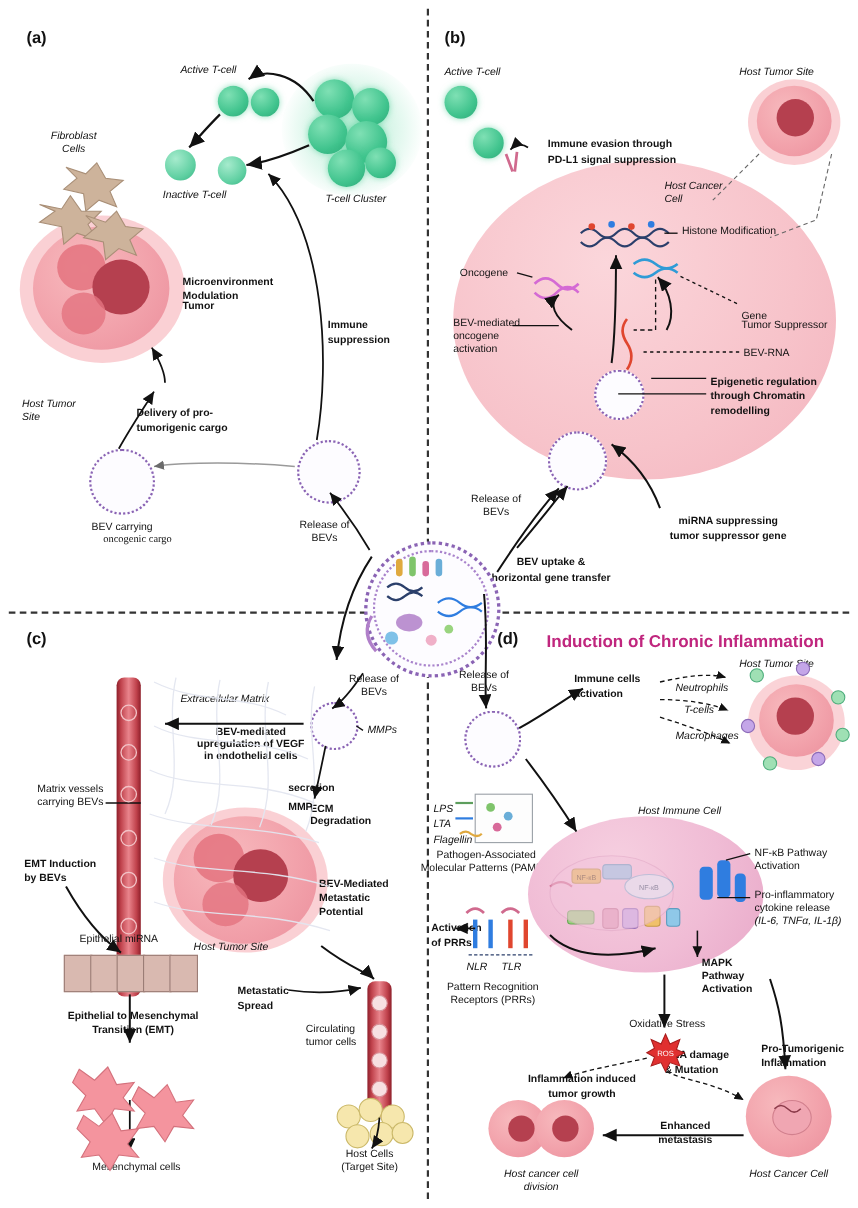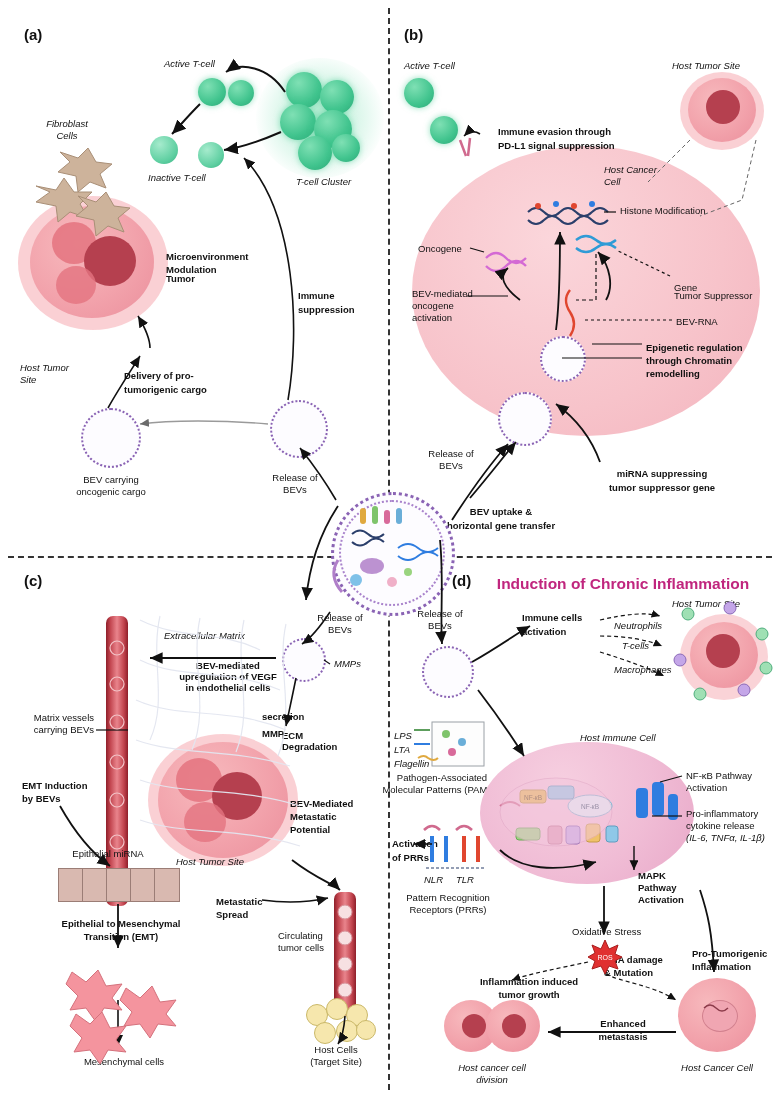--- a/index.html
+++ b/index.html
@@ -81,21 +81,21 @@
   <div class="lbl b" style="left:166px;top:264px;">Modulation</div>
 
   <div class="lbl b" style="left:298px;top:290px;">Immune</div>
   <div class="lbl b" style="left:298px;top:304px;">suppression</div>
 
   <div class="lbl b" style="left:124px;top:370px;">Delivery of pro-</div>
   <div class="lbl b" style="left:124px;top:384px;">tumorigenic cargo</div>
 
   <div class="bev" style="left:81px;top:408px;width:56px;height:56px;"></div>
   <div class="lbl c" style="left:56px;top:474px;width:110px;">BEV carrying</div>
-  <div class="lbl c" style="left:56px;top:486px;width:110px;">oncogenic cargo</div>
+  <div class="lbl c" style="left:70px;top:486px;width:110px;font-family:Liberation Serif, serif;">oncogenic cargo</div>
 
   <div class="bev" style="left:270px;top:400px;width:54px;height:54px;"></div>
   <div class="lbl c" style="left:254px;top:472px;width:82px;">Release of</div>
   <div class="lbl c" style="left:254px;top:484px;width:82px;">BEVs</div>
 
   <div class="panel-label" style="left:404px;top:26px;">(b)</div>
 
   <div class="tcell" style="left:404px;top:78px;width:30px;height:30px;"></div>
   <div class="tcell" style="left:430px;top:116px;width:28px;height:28px;"></div>
   <div class="lbl i" style="left:404px;top:60px;">Active T-cell</div>

